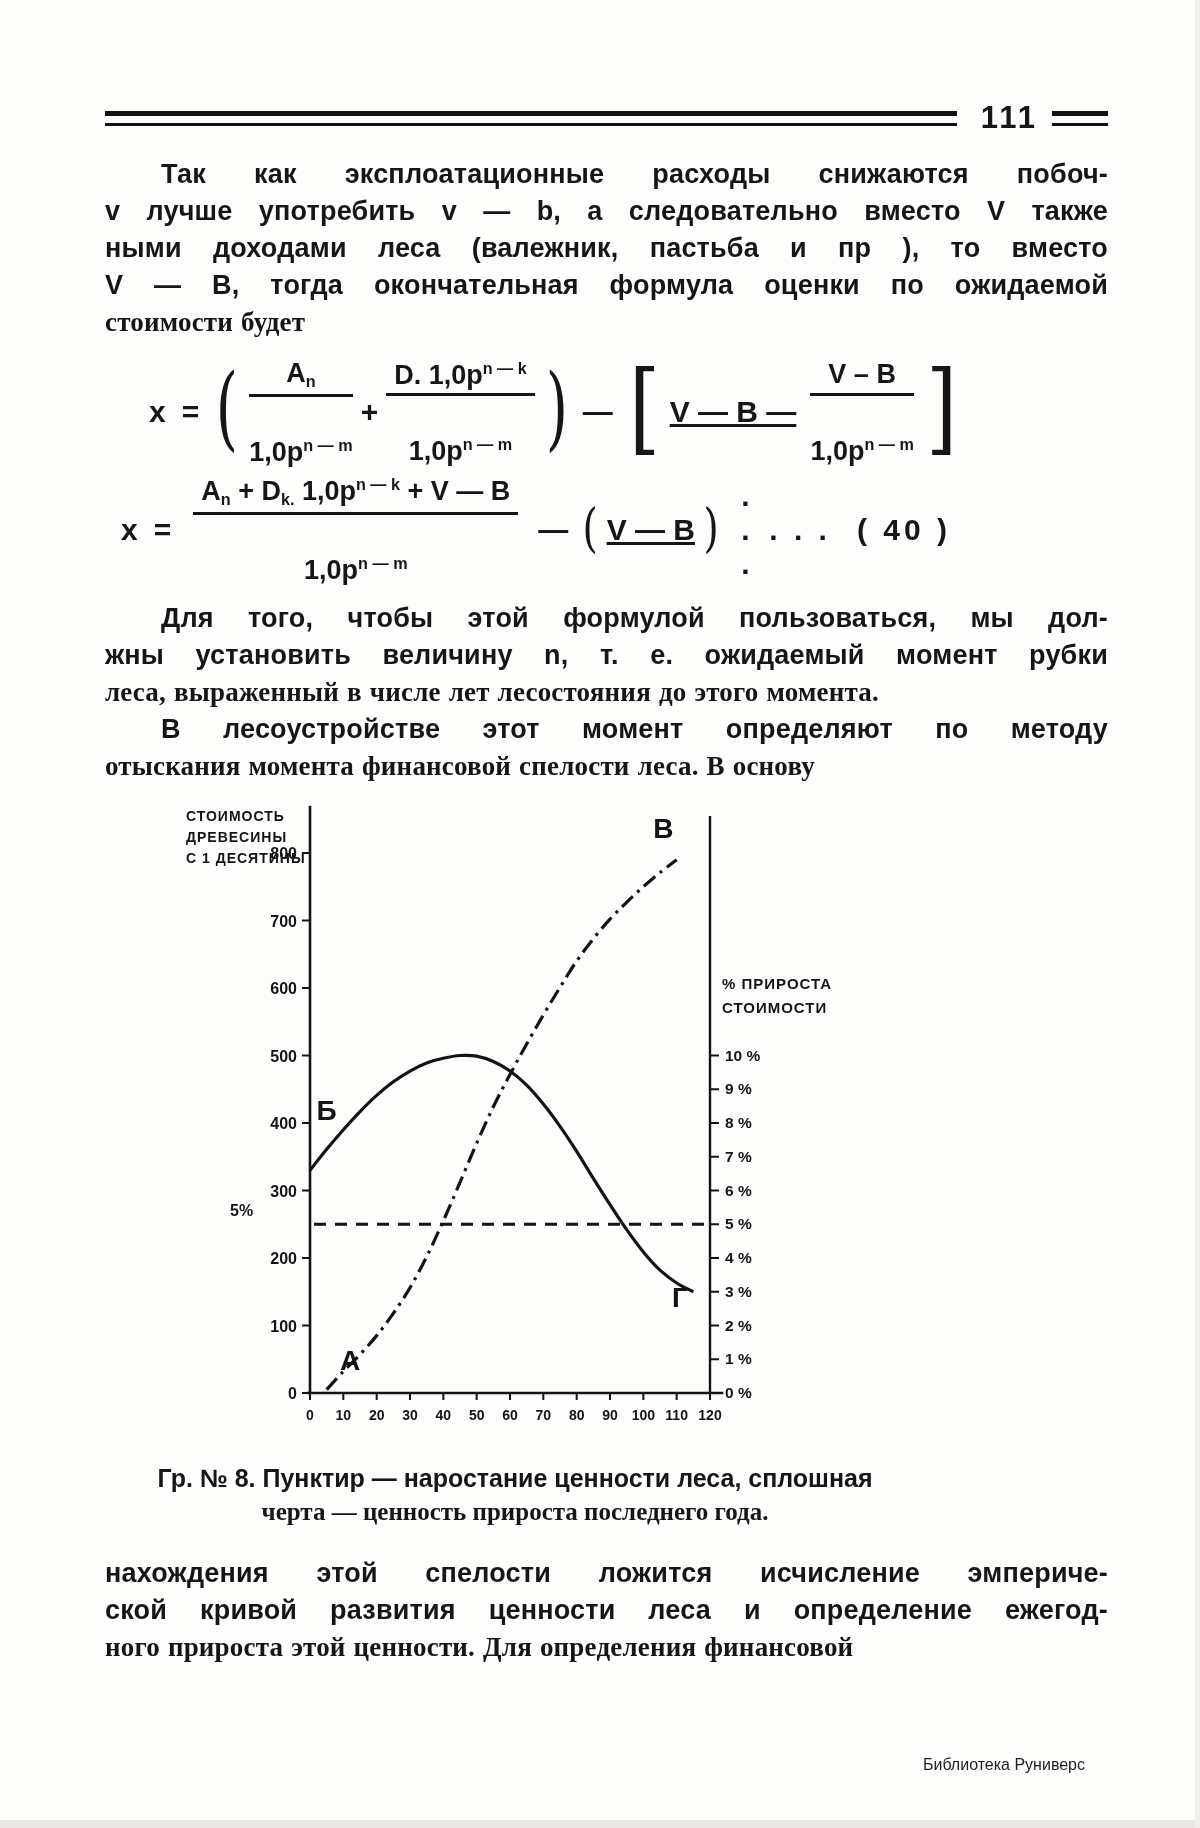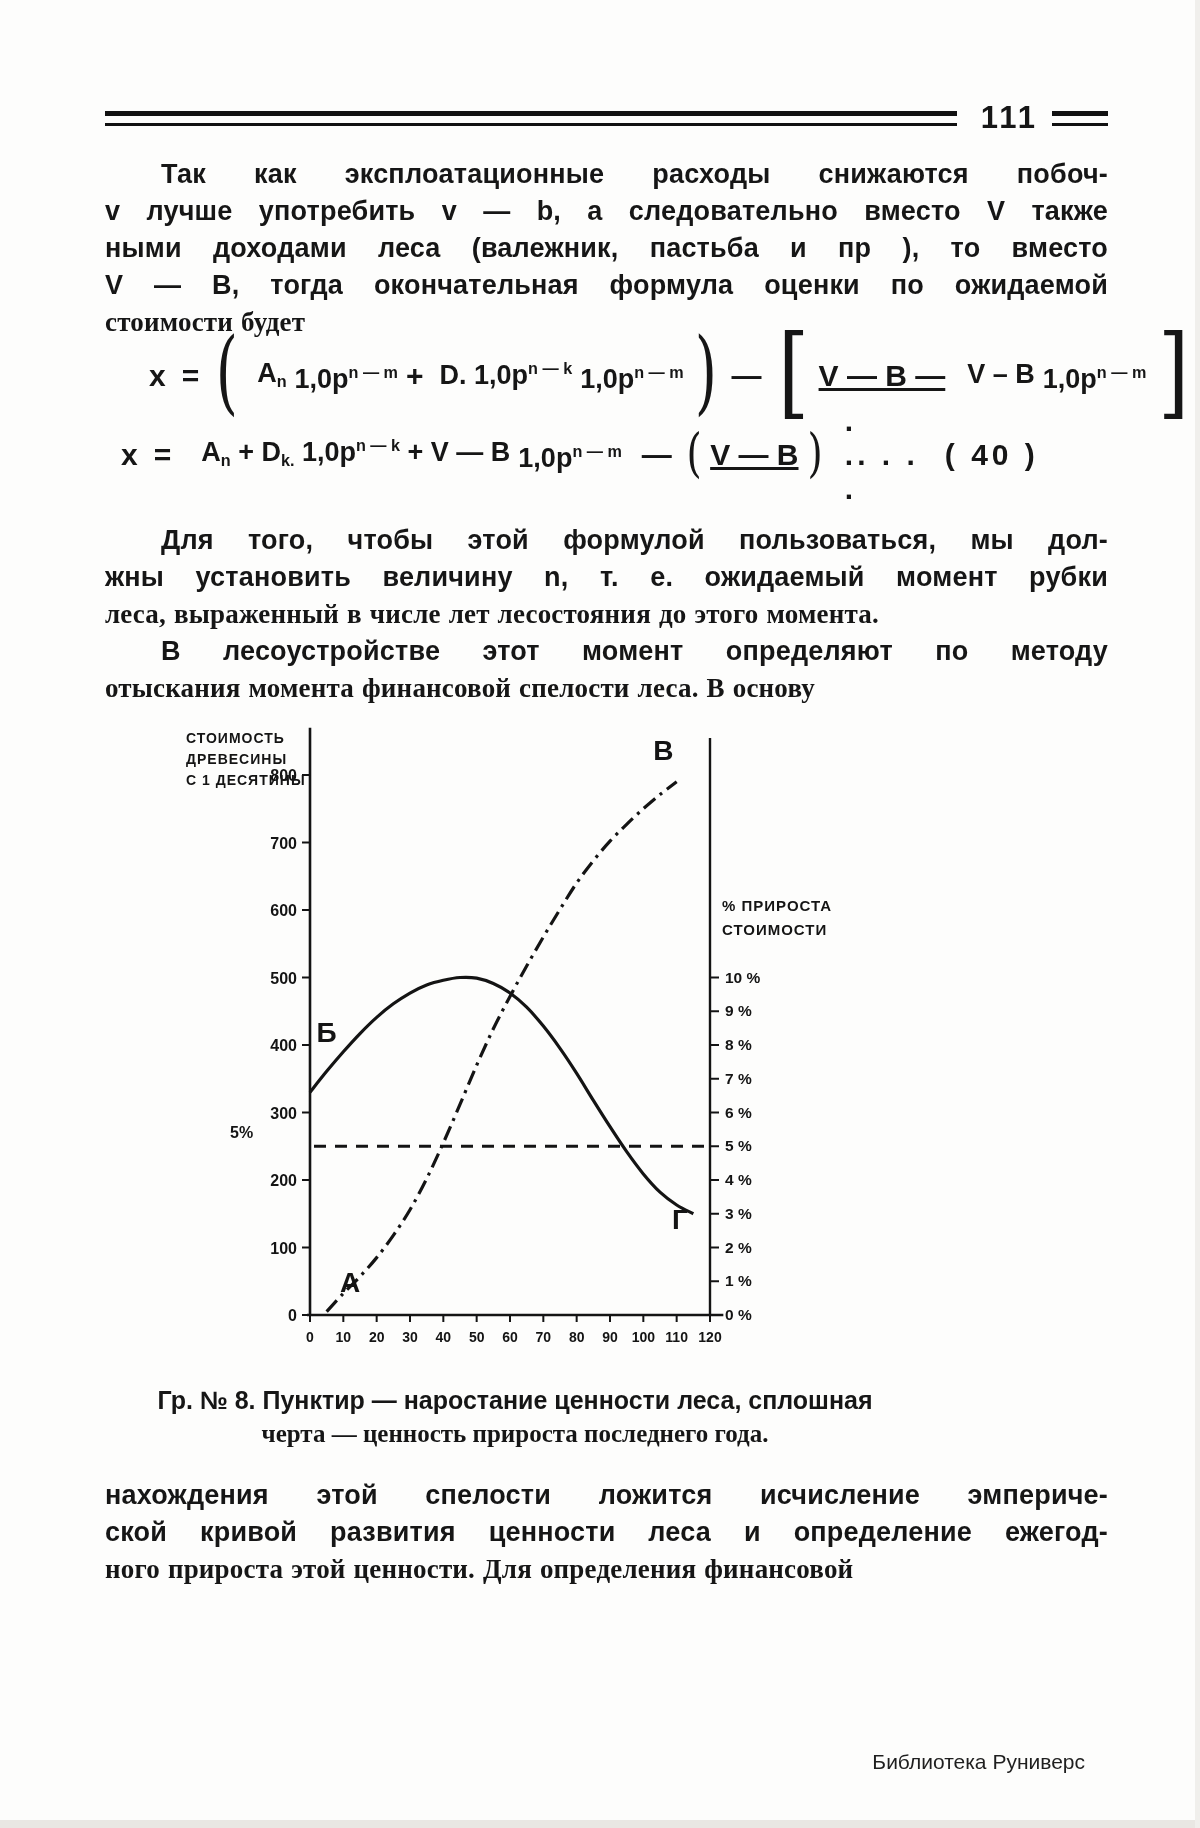--- a/index.html
+++ b/index.html
@@ -27,43 +27,43 @@
   .tline{text-align:justify;text-align-last:justify;}
   .tline.lastline{text-align-last:left;font-family:Liberation Serif, serif;}
   .tline.indent{text-indent:56px;}
 
   
   .formulas{margin-top:18px;}
   .frow{display:flex;align-items:center;font-size:30px;font-weight:700;margin-left:44px;}
   .frow2{margin-left:16px;margin-top:10px;width:830px;}
   .feq{margin:0 14px;}
   .fx{margin-right:2px;}
-  .frac{display:inline-flex;flex-direction:row;align-items:center;font-size:27px;line-height:1.05;margin:0 8px;}
+  .frac{display:inline-flex;flex-direction:column;align-items:center;font-size:27px;line-height:1.05;margin:0 8px;}
   .frac .num{padding:0 8px 4px;white-space:nowrap;}
   .frac .fbar{align-self:stretch;height:3px;background:#141414;}
-  .frac .den{padding-top:5px;white-space:nowrap;}
+  .frac .den{padding-top:19px;white-space:nowrap;margin-top:21px;}
   .frm sup{font-size:.6em;vertical-align:.6em;}
   .frm sub{font-size:.6em;vertical-align:-.3em;}
   .bigd{font-family:"DejaVu Serif",serif;font-weight:400;font-size:92px;line-height:0;display:inline-block;transform:scaleX(.62);margin:0 -4px;position:relative;top:-4px;}
   .bigb{font-family:"DejaVu Serif",serif;font-weight:400;font-size:100px;line-height:0;display:inline-block;transform:scaleX(.8);margin:0 0px;position:relative;top:-4px;}
   .midd{font-family:"DejaVu Serif",serif;font-weight:400;font-size:52px;line-height:0;display:inline-block;transform:scaleX(.75);position:relative;top:-2px;}
   .minus{margin:0 12px;}
   .pinner{margin:0 6px;white-space:nowrap;text-decoration:underline;}
   .dots{margin-left:20px;letter-spacing:4px;}
   .endgroup{margin-left:auto;display:flex;align-items:center;gap:26px;letter-spacing:4px;white-space:nowrap;}
 
   
   .chart{margin:16px 0 0 77px;}
   #chart-svg text{font-family:"Liberation Sans",sans-serif;fill:#141414;}
 
   
   .caption{width:760px;margin:6px 0 0 30px;font-size:25px;font-weight:700;line-height:34px;}
   .caption .tline{text-align:center;text-align-last:center;}
 
-  .footer{position:absolute;right:115px;bottom:54px;font-size:21px;font-weight:400;color:#1f1f1f;}
+  .footer{position:absolute;right:115px;bottom:54px;font-size:16px;font-weight:400;color:#1f1f1f;}
   .scanedge{position:absolute;left:0;right:0;bottom:0;height:8px;background:#e9e7e3;}
   .scanedge-r{position:absolute;top:0;bottom:0;right:0;width:5px;background:#f0efec;}
 </style>
 </head>
 <body>
 
 <div class="page">
   <div class="content">
 
     <div class="header">

